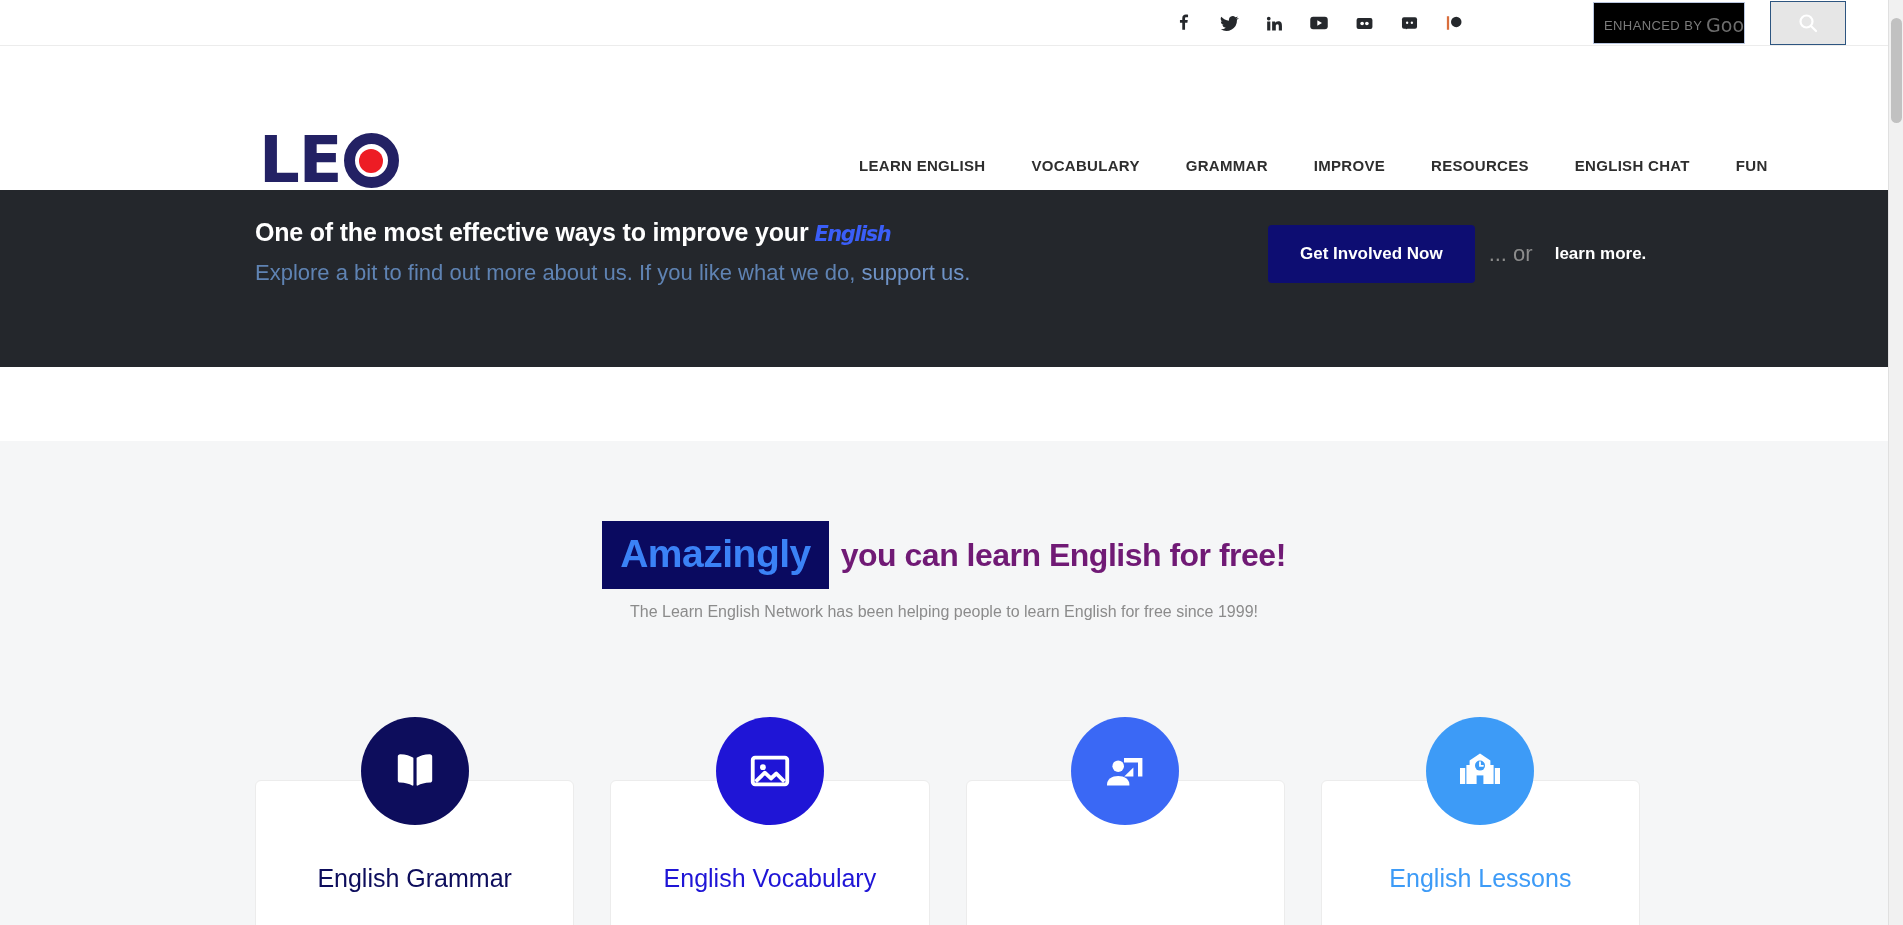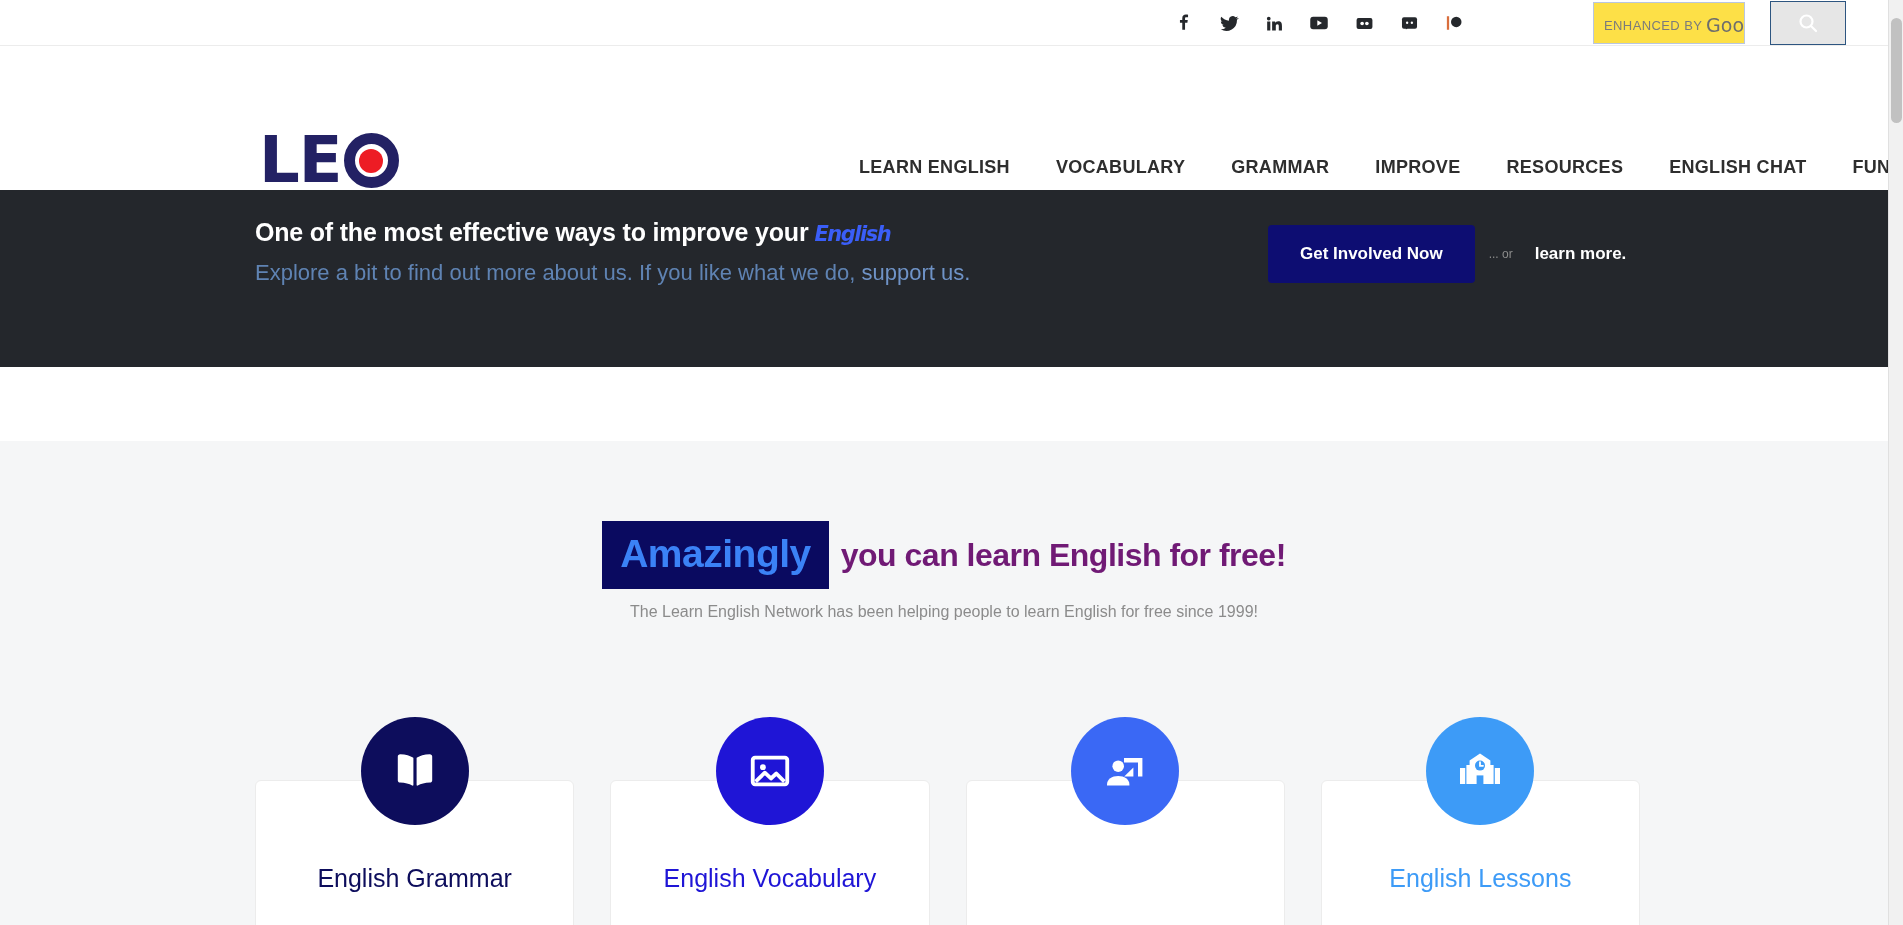--- a/index.html
+++ b/index.html
@@ -53,21 +53,21 @@
     right: 42px;
     top: 2px;
     display: flex;
     align-items: stretch;
     height: 42px;
   }
   .search-field {
     width: 152px;
     height: 42px;
     border: 1px solid #b9c6e0;
-    background: #fde047;
+    background: #000000;
     display: flex;
     align-items: center;
     padding-left: 10px;
     overflow: hidden;
     cursor: text;
   }
   .search-placeholder {
     font-size: 13px;
     letter-spacing: 0.4px;
     color: #7b7b7b;
@@ -145,21 +145,21 @@
 
   .nav {
     position: absolute;
     left: 836px;
     top: 110px;
     display: flex;
     align-items: center;
     gap: 0;
   }
   .nav-item {
-    font-size: 18px;
+    font-size: 15px;
     font-weight: bold;
     letter-spacing: 0.3px;
     color: #2e2e2e;
     padding: 0 23px;
     cursor: pointer;
     white-space: nowrap;
     font-family: "Liberation Sans", sans-serif;
   }
 
   
@@ -218,21 +218,21 @@
     font-weight: bold;
     padding: 19px 32px;
     border-radius: 4px;
     border: none;
     cursor: pointer;
     white-space: nowrap;
     font-family: "Liberation Sans", sans-serif;
   }
   .cta-or {
     margin-left: 14px;
-    font-size: 12px;
+    font-size: 22px;
     color: #8c8c8c;
     white-space: nowrap;
   }
   .cta-more {
     margin-left: 22px;
     font-size: 17px;
     font-weight: bold;
     color: #ffffff;
     cursor: pointer;
     white-space: nowrap;

